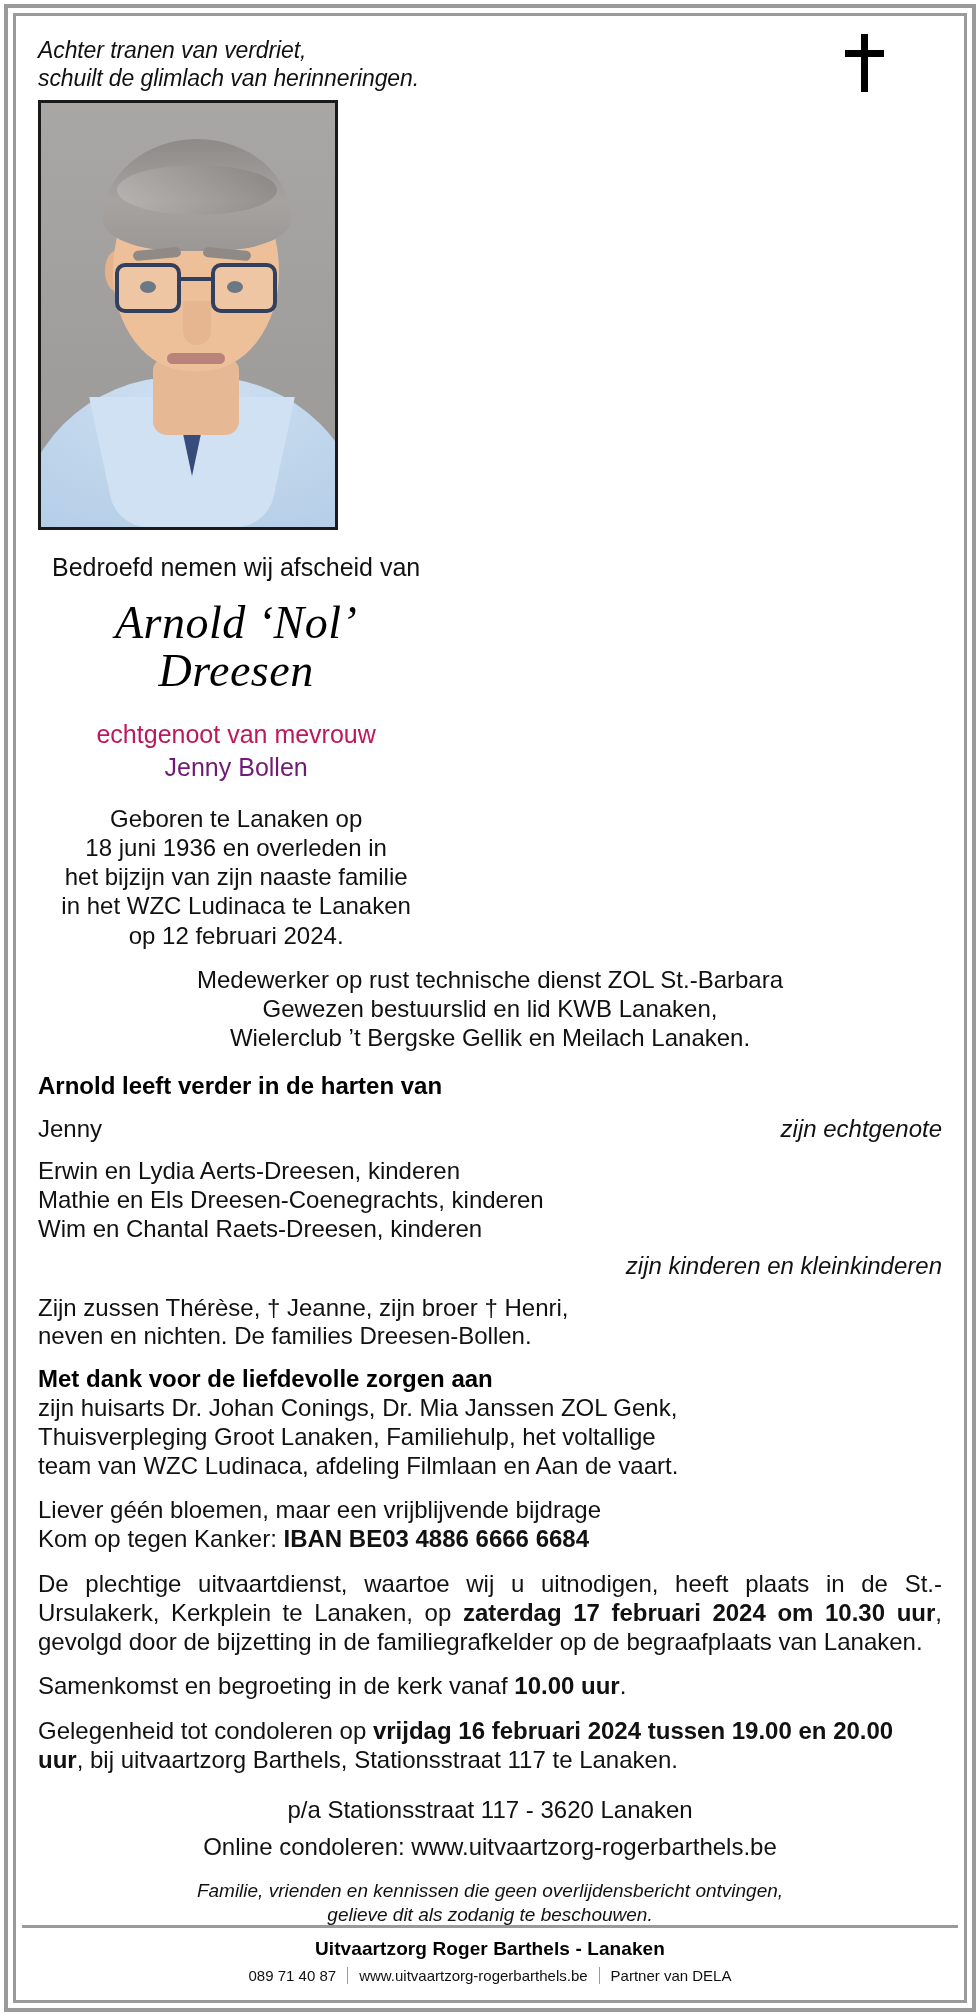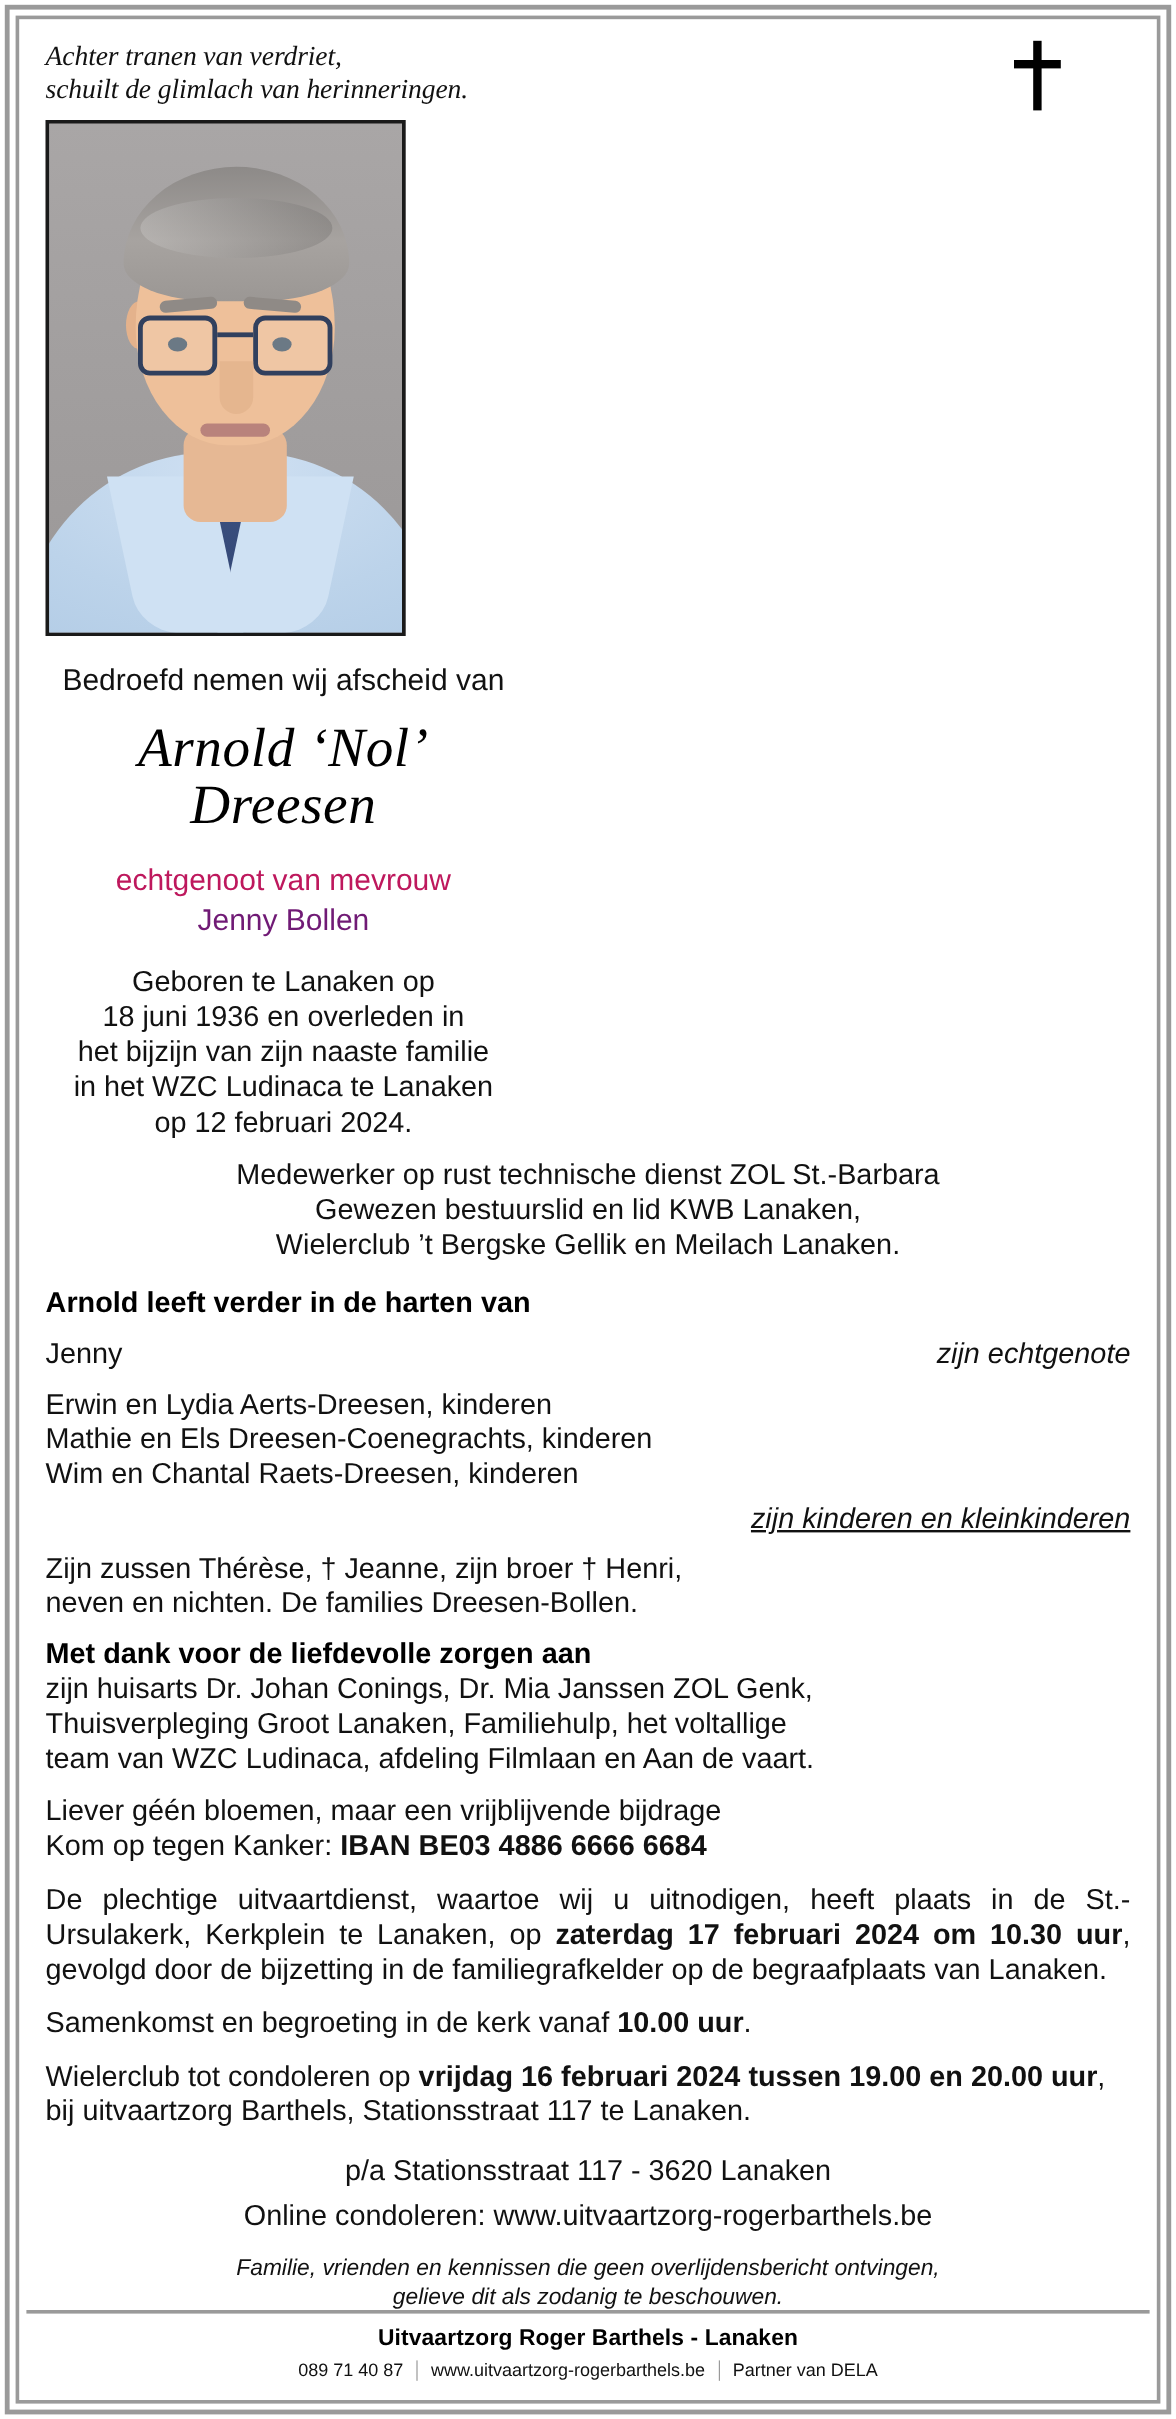--- a/index.html
+++ b/index.html
@@ -35,23 +35,22 @@
   .content {
     position: absolute;
     left: 16px; top: 16px; right: 16px; bottom: 16px;
     box-sizing: border-box;
     padding: 14px 22px 0 22px;
   }
 
   
   .top-row {
     display: flex;
-    align-items: center;
+    align-items: flex-end;
     justify-content: space-between;
-    font-family: Liberation Serif, serif;
   }
   .poem {
     font-style: italic;
     font-size: 23px;
     line-height: 1.22;
     color: #111;
     letter-spacing: -0.1px;
   }
   .cross-wrap {
     width: 120px;
@@ -281,21 +280,21 @@
     justify-content: space-between;
     align-items: baseline;
     font-size: 24px;
     color: #111;
   }
   .rel-note {
     font-style: italic;
     font-size: 24px;
     color: #111;
   }
-  .rel-note.right { text-align: right; display: block; text-decoration: underline; }
+  .rel-note.right { text-align: right; display: block; }
   .kin-list {
     font-size: 24px;
     line-height: 1.2;
     color: #111;
   }
   .kin-list div { white-space: nowrap; }
   b, .b { font-weight: bold; }
 
   
   .addr {
@@ -453,21 +452,21 @@
         <span>Kom op tegen Kanker: </span><span class="b">IBAN BE03 4886 6666 6684</span>
       </div>
     </div>
 
     <div class="block" style="margin-top:16px">
       <div class="para just"><span>De plechtige uitvaartdienst, waartoe wij u uitnodigen, heeft plaats in de St.-Ursulakerk, Kerkplein te Lanaken, op </span><span class="b">zaterdag 17 februari 2024 om 10.30 uur</span><span>, gevolgd door de bijzetting in de familiegrafkelder op de begraafplaats van Lanaken.</span></div>
       <div class="para" style="margin-top:16px"><span>Samenkomst en begroeting in de kerk vanaf </span><span class="b">10.00 uur</span><span>.</span></div>
     </div>
 
     <div class="block" style="margin-top:16px">
-      <div class="para"><span>Wielerclub tot condoleren op </span><span class="b">vrijdag 16 februari 2024 tussen 19.00 en 20.00 uur</span><span>, bij uitvaartzorg Barthels, Stationsstraat 117 te Lanaken.</span></div>
+      <div class="para"><span>Gelegenheid tot condoleren op </span><span class="b">vrijdag 16 februari 2024 tussen 19.00 en 20.00 uur</span><span>, bij uitvaartzorg Barthels, Stationsstraat 117 te Lanaken.</span></div>
     </div>
 
     <div class="addr">
       <div>p/a Stationsstraat 117 - 3620 Lanaken</div>
       <div style="margin-top:8px">Online condoleren: www.uitvaartzorg-rogerbarthels.be</div>
     </div>
 
     <div class="notice">
       <div>Familie, vrienden en kennissen die geen overlijdensbericht ontvingen,</div>
       <div>gelieve dit als zodanig te beschouwen.</div>

